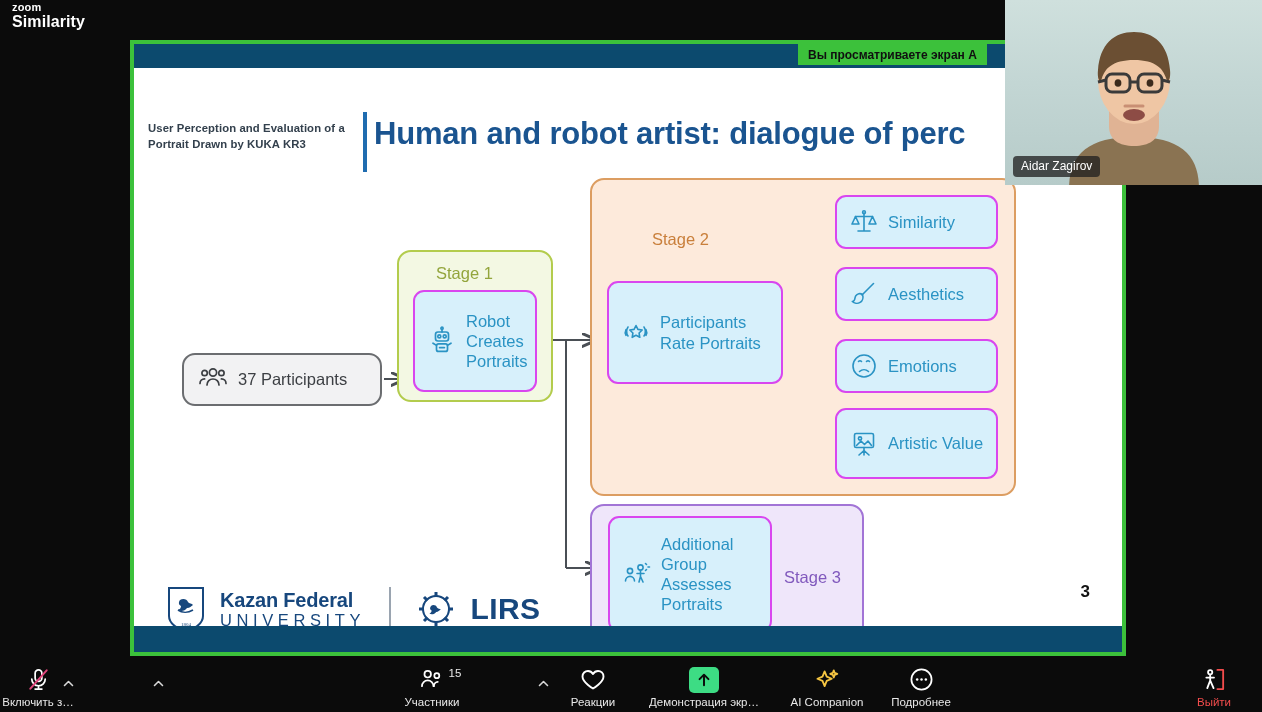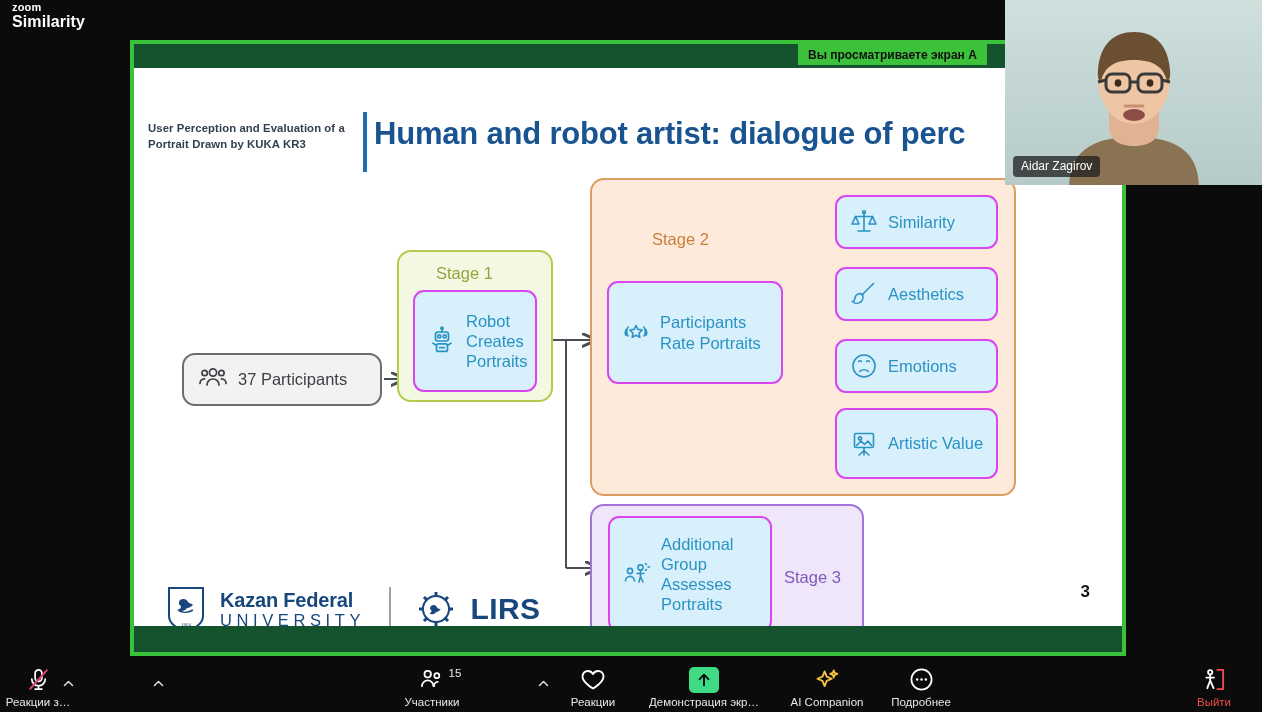--- a/index.html
+++ b/index.html
@@ -21,21 +21,21 @@
   .shield { width: 17px; height: 19px; position: relative; }
   .shield svg { display: block; }
   .rec { display: flex; align-items: center; gap: 5px; margin-left: 16px; color: #e8e8e8; font-size: 11.5px; font-weight: 600; }
   .rec-dot { width: 7px; height: 7px; border-radius: 50%; background: #e8413c; }
   .vdiv { width: 1px; height: 20px; background: #3a3a3a; margin: 0 18px; }
   .watch { display: flex; align-items: center; gap: 7px; color: #e9e9e9; font-size: 12.5px; }
   .watch .cal { width: 15px; height: 14px; position: relative; }
 
   
   .share-frame { position: absolute; left: 130px; top: 40px; width: 996px; height: 616px; border: 4px solid #3cc13b; background: #000; }
-  .share-inner { position: absolute; inset: 0; background: #14532d; }
+  .share-inner { position: absolute; inset: 0; background: #0c4a6e; }
   .share-banner { position: absolute; left: 664px; top: 0px; height: 21px; background: #3cc13b;
                   color: #101010; font-size: 12px; font-weight: 700; display: flex; align-items: center;
                   padding: 0 10px; white-space: nowrap; overflow: hidden; max-width: 217px; }
 
   .slide { position: absolute; left: 0; top: 24px; width: 988px; height: 558px; background: #fff; overflow: hidden; }
 
   
   .sub-title { position: absolute; left: 14px; top: 52px; width: 205px; font-size: 11.3px; font-weight: 700;
                color: #33404d; line-height: 1.45; letter-spacing: .1px; }
   .title-rule { position: absolute; left: 229px; top: 44px; width: 4px; height: 60px; background: #1f6cb0; }
@@ -347,21 +347,21 @@
   <div class="toolbar">
 
     <div class="tb-item" style="left:-14px;">
       <div class="tb-ico">
         <svg viewBox="0 0 26 26" width="25" height="25" fill="none" stroke="#fff" stroke-width="1.8" stroke-linecap="round">
           <rect x="9.5" y="3" width="7" height="12" rx="3.5"></rect>
           <path d="M6 12.5c0 3.9 3.1 7 7 7s7-3.1 7-7M13 19.5V23M9.5 23h7"></path>
           <path d="M4.5 22.5 21.5 3.5" stroke="#e0457b" stroke-width="2.1"></path>
         </svg>
       </div>
-      <div class="tb-txt">Реакции з…</div>
+      <div class="tb-txt">Включить з…</div>
     </div>
     <div class="chev" style="left:62px;">
       <svg viewBox="0 0 13 13" width="13" height="13">
           <path d="M2.5 8.5 6.5 4.5 10.5 8.5" fill="none" stroke="#d8d8d8" stroke-width="1.6" stroke-linecap="round" stroke-linejoin="round"></path>
         </svg>
     </div>
 
     <div class="chev" style="left:152px;">
       <svg viewBox="0 0 13 13" width="13" height="13">
           <path d="M2.5 8.5 6.5 4.5 10.5 8.5" fill="none" stroke="#d8d8d8" stroke-width="1.6" stroke-linecap="round" stroke-linejoin="round"></path>

